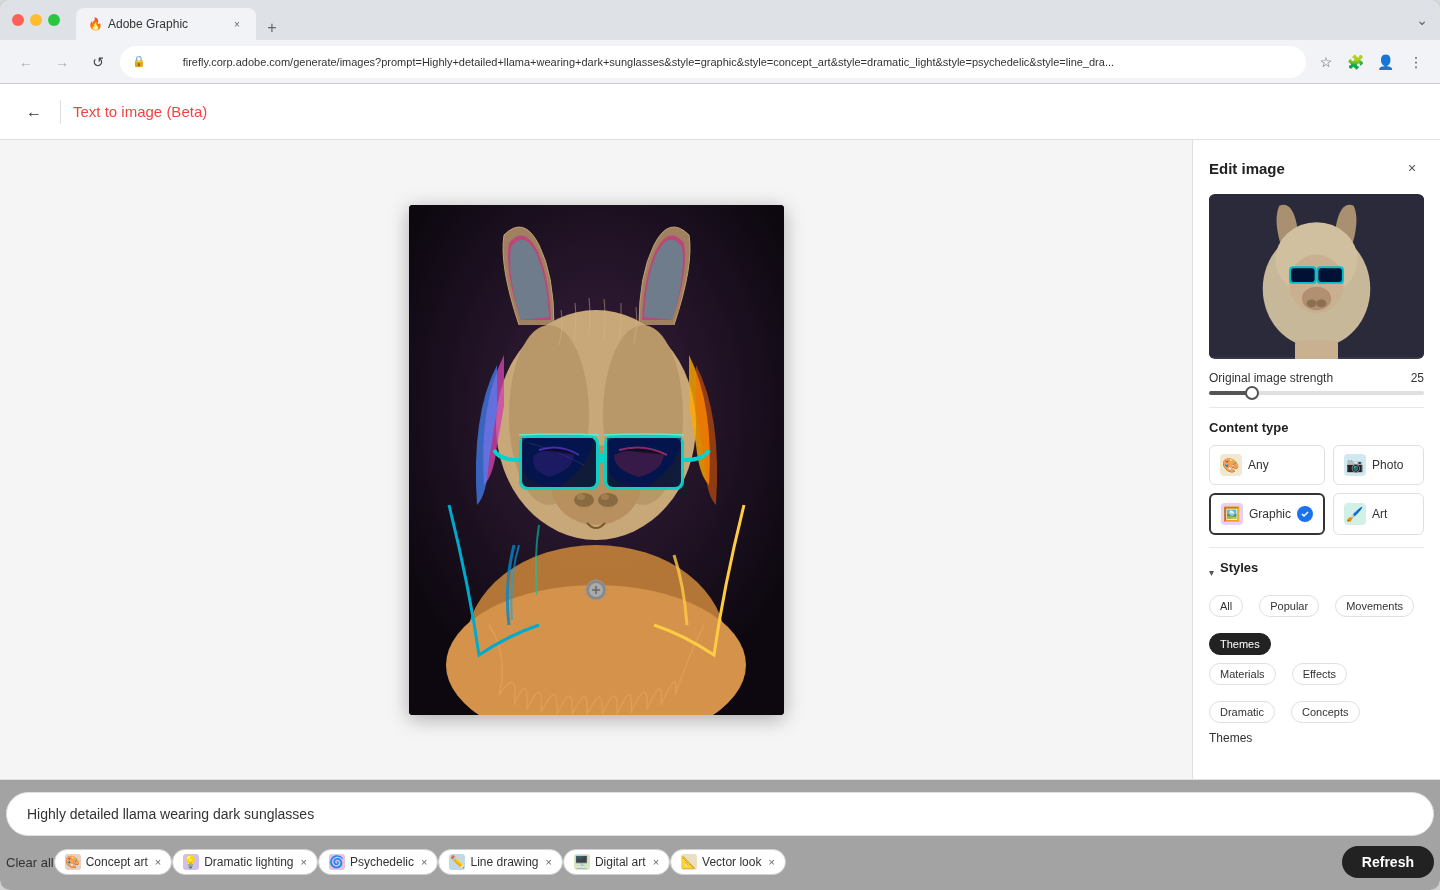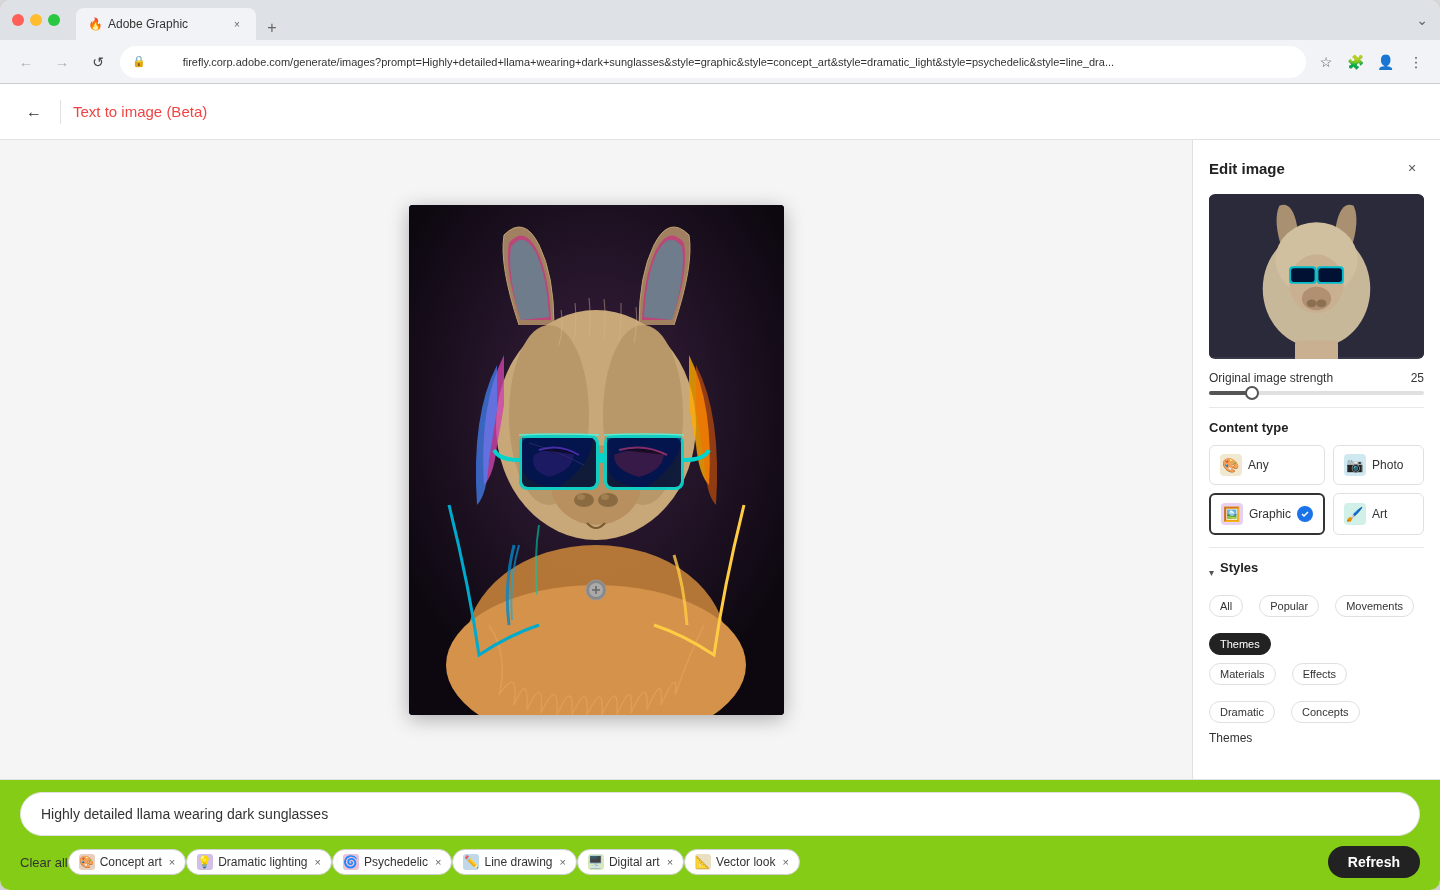--- a/index.html
+++ b/index.html
@@ -75,21 +75,21 @@
 
     .styles-section { margin-top: 10px; }
     .styles-header { display: flex; align-items: center; gap: 6px; margin-bottom: 10px; }
     .chevron-icon { font-size: 10px; color: #555; }
     .styles-tabs { display: flex; flex-wrap: wrap; gap: 16px; margin-bottom: 8px; }
     .style-tab { padding: 4px 10px; border-radius: 20px; font-size: 11px; cursor: pointer; border: 1px solid #e0e0e0; background: white; color: #333; }
     .style-tab.active { background: #222; color: white; border-color: #222; }
     .themes-label { font-size: 12px; color: #333; font-weight: 500; margin-top: 4px; }
 
     
-    .bottom-bar { background: #84cc16; border-top: 1px solid #e0e0e0; padding: 12px 20px; }
+    .bottom-bar { background: #a3a3a3; border-top: 1px solid #e0e0e0; padding: 12px 6px; }
     .prompt-box { background: white; border: 1px solid #e0e0e0; border-radius: 30px; padding: 12px 20px; margin-bottom: 10px; }
     .prompt-text { font-size: 14px; color: #333; }
     .styles-bar { display: flex; align-items: center; flex-wrap: wrap; }
     .clear-all-btn { font-size: 13px; color: #333; cursor: pointer; background: none; border: none; padding: 4px 0; white-space: nowrap; }
     .style-chip { display: flex; align-items: center; gap: 5px; border: 1px solid #d0d0d0; border-radius: 20px; padding: 4px 10px; font-size: 12px; color: #333; background: white; cursor: pointer; }
     .chip-icon { width: 16px; height: 16px; border-radius: 3px; overflow: hidden; display: flex; align-items: center; justify-content: center; }
     .chip-remove { font-size: 11px; color: #666; margin-left: 2px; }
     .refresh-btn { background: #222; color: white; border: none; border-radius: 20px; padding: 8px 20px; font-size: 14px; font-weight: 700; cursor: pointer; margin-left: auto; white-space: nowrap; }
   </style>
 </head>

